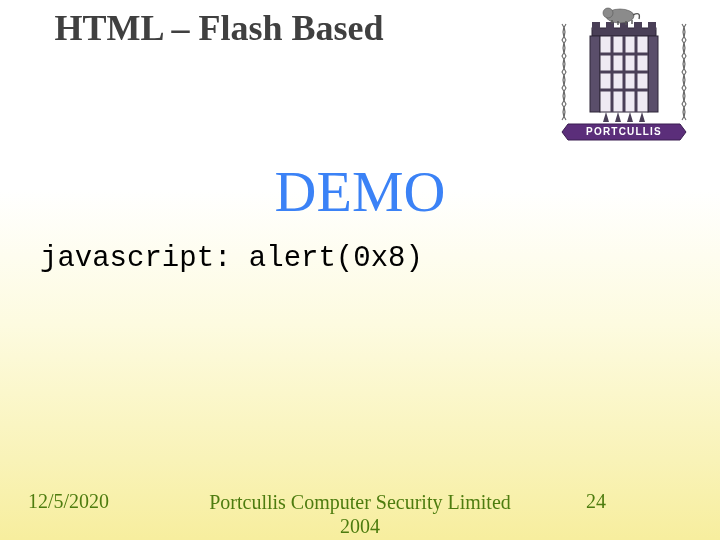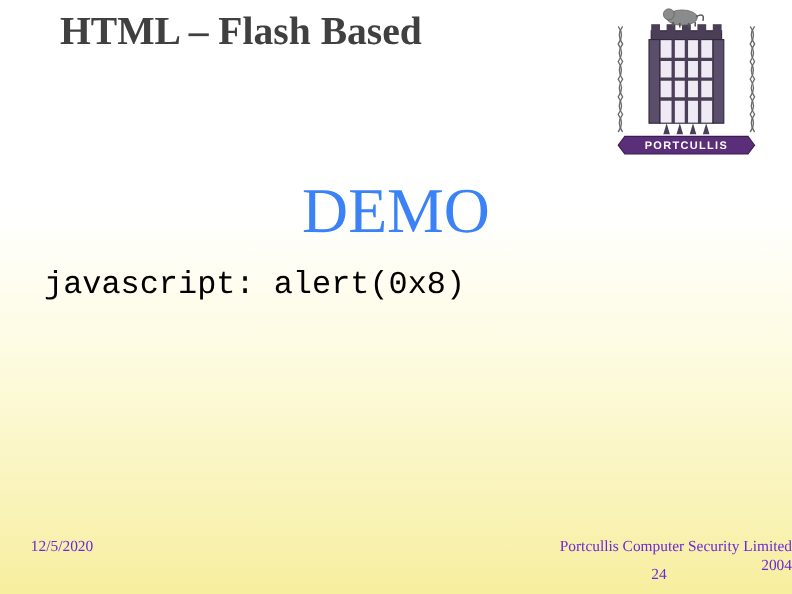--- a/index.html
+++ b/index.html
@@ -53,42 +53,41 @@
     color: #000;
     white-space: pre;
     margin-left: 40px;
   }
   .footer {
     position: absolute;
     bottom: 10px;
     left: 0;
     width: 640px;
     height: 44px;
-    font-size: 14px;
+    font-size: 20px;
     font-family: "Times New Roman", Times, serif;
-    color: #6d28d9;
+    color: #4d7c0f;
   }
   .footer .date {
     position: absolute;
     left: 28px;
     top: 4px;
   }
   .footer .org {
     position: absolute;
     left: 0;
     width: 720px;
-    text-align: right;
+    text-align: center;
     top: 4px;
     line-height: 1.2;
   }
   .footer .page {
     position: absolute;
     right: 34px;
     top: 4px;
-    margin-top: 25px;
   }
 </style>
 </head>
 <body>
 
 <div class="slide">
 
   <div class="title">
     <span>HTML – Flash Based</span><br>
   </div>

